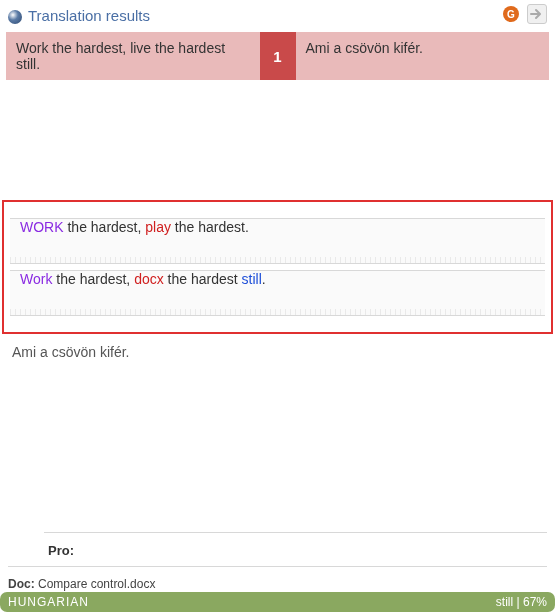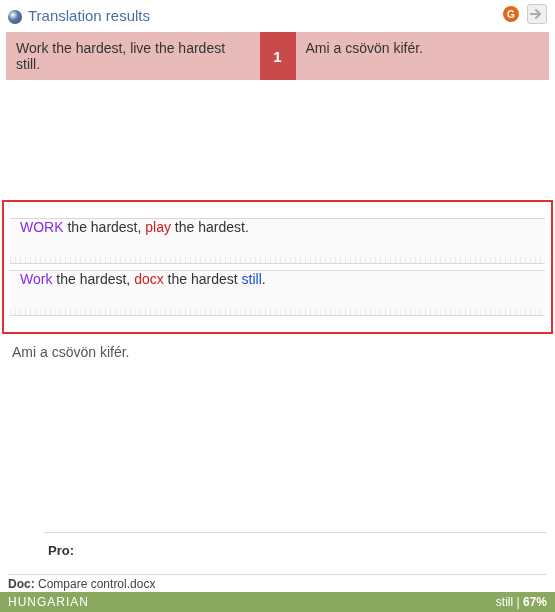--- a/index.html
+++ b/index.html
@@ -126,40 +126,41 @@
   }
   .meta-col { flex: 1; }
   .meta-col div { margin-bottom: 6px; }
   .meta-col b { color: #333; }
 
   .doc-line {
     position: absolute;
     bottom: 20px;
     left: 8px; right: 8px;
     border-top: 1px solid #d8d8d8;
-    padding-top: 2px;
+    padding-top: 10px;
     font-size: 12px;
     color: #444;
     line-height: 1.25;
   }
 
   .status-bar {
     position: absolute;
     bottom: 0; left: 0; right: 0;
     height: 20px;
     background: #8aa860;
     color: #fff;
     font-size: 12px;
     display: flex;
     align-items: center;
     padding: 0 8px;
+    border-radius: 7px;
   }
   .status-bar .stat-left { flex: 1; letter-spacing: 1px; }
   .status-bar .stat-right { }
-  .status-bar .pct { font-weight: bold; }
+  .status-bar .pct { font-weight: normal; }
 </style>
 </head>
 <body>
 
 <div class="header">
   <span class="title-icon"></span>
   <span>Translation results</span>
   <span class="spacer"></span>
   <span class="icon-btn">
     <span class="g-circle">G</span>

